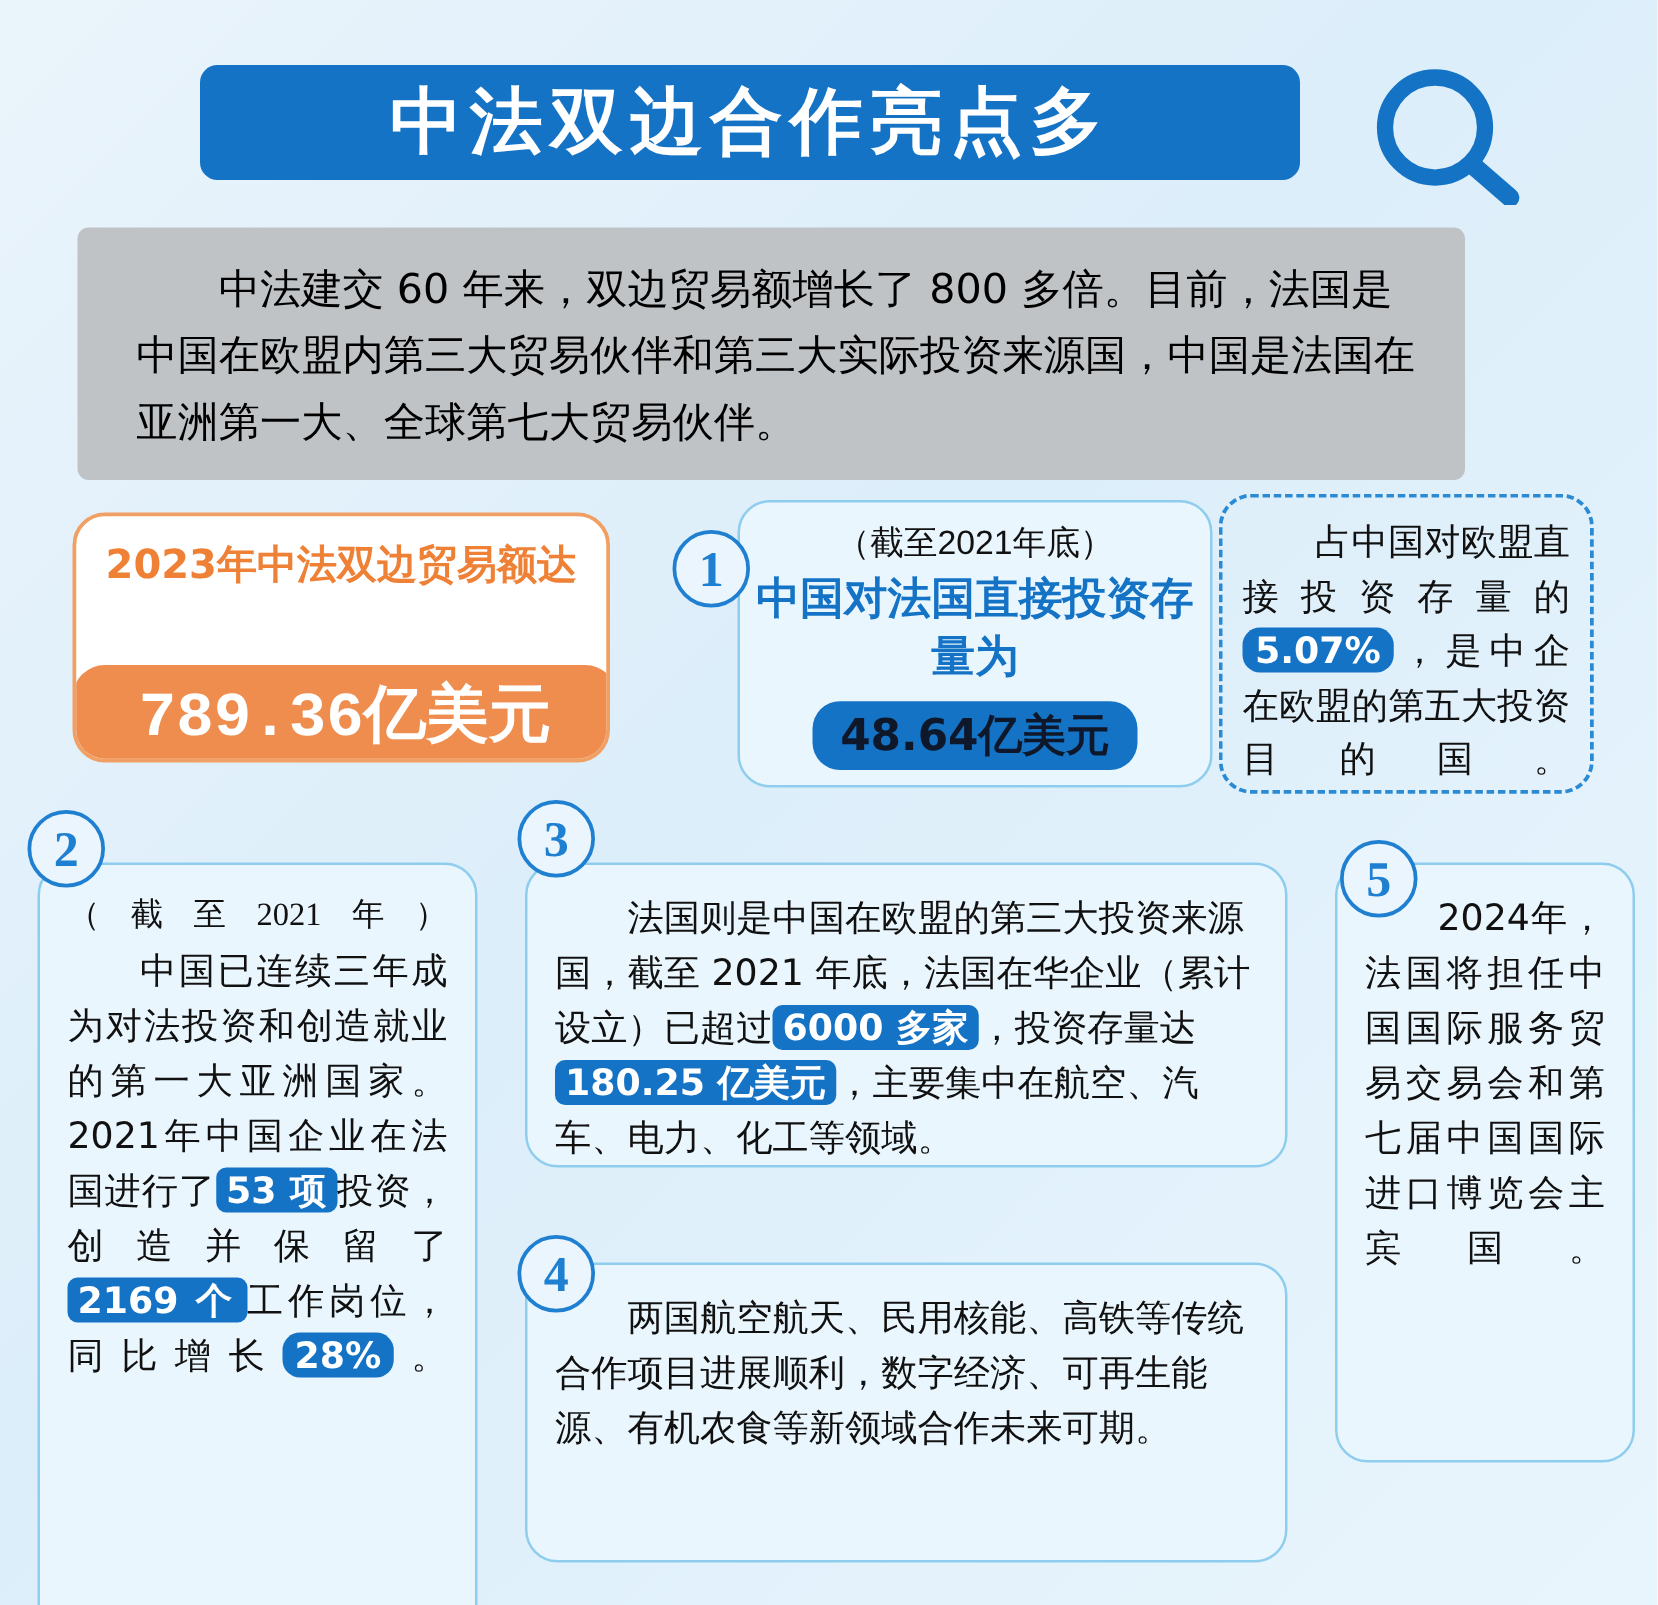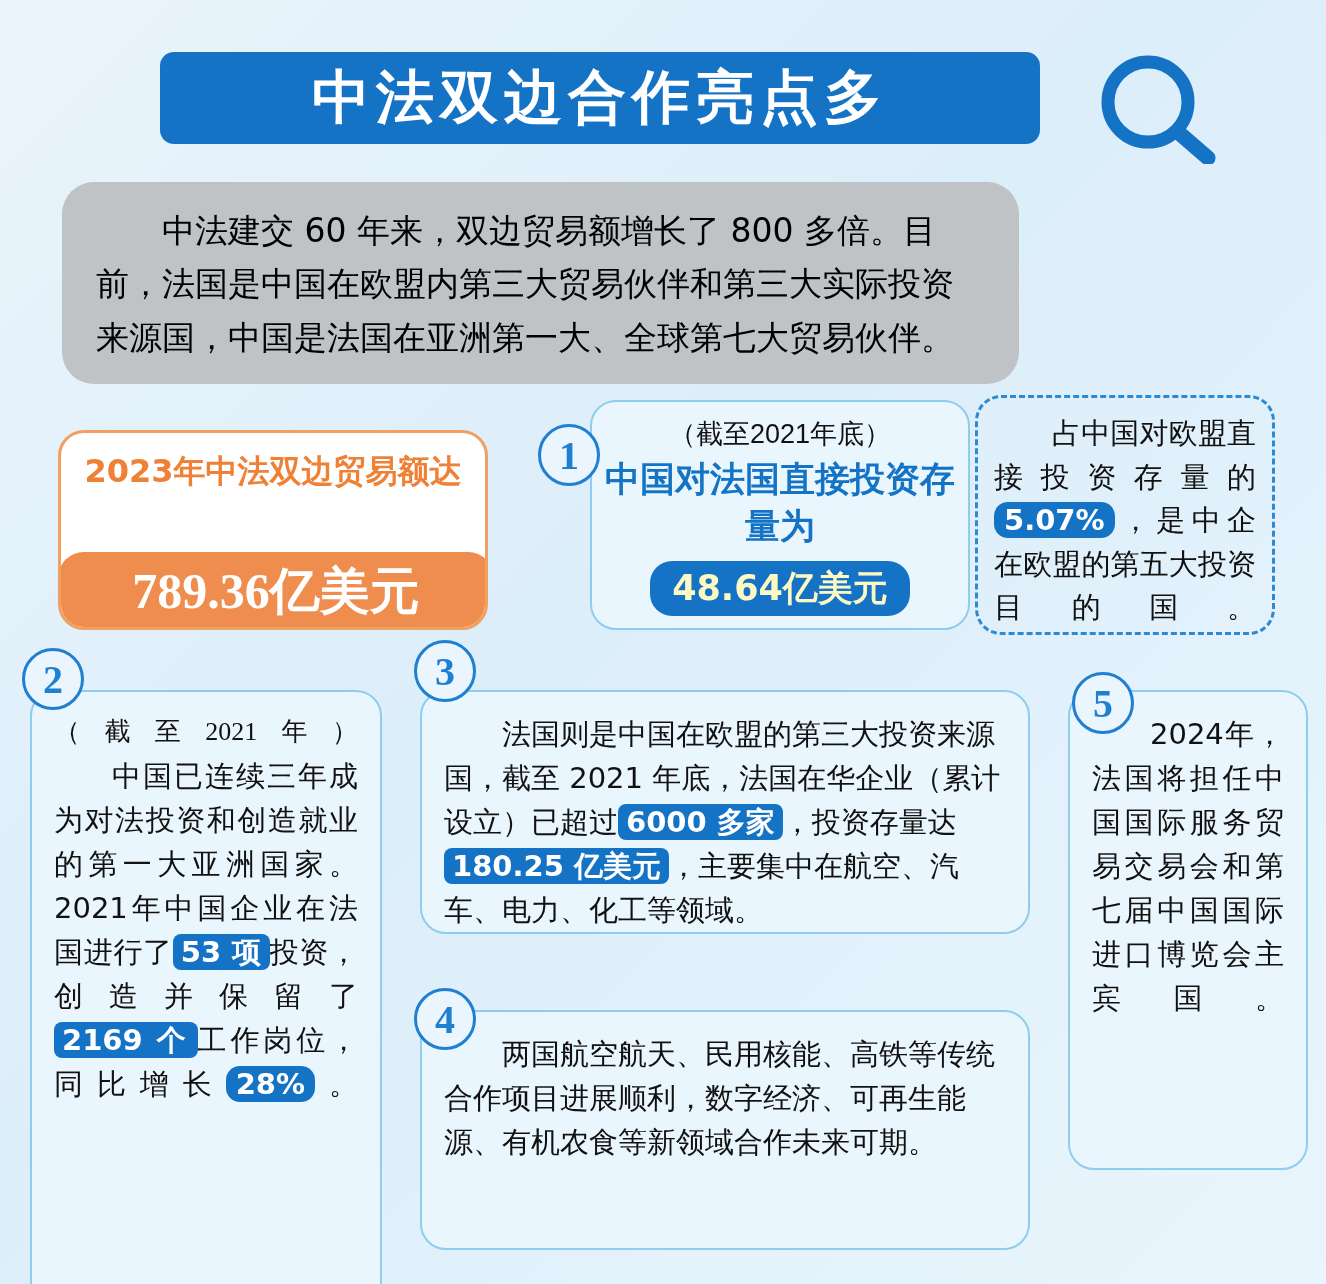--- a/index.html
+++ b/index.html
@@ -50,25 +50,25 @@
     position: absolute;
     left: 930px;
     top: 2px;
   }
 
   
   .lead {
     position: absolute;
     left: 62px;
     top: 182px;
-    width: 957px;
+    width: 1110px;
     min-height: 170px;
     background: #bfc3c6;
-    border-radius: 32px;
-    padding: 22px 34px 20px 34px;
+    border-radius: 9px;
+    padding: 22px 34px 20px 47px;
   }
   .lead p {
     margin: 0;
     font-size: 33px;
     line-height: 1.62;
     color: #000;
     text-indent: 66px;
     font-family: "DejaVu Sans", "Liberation Sans", sans-serif;
   }
 
@@ -77,21 +77,20 @@
     position: absolute;
     left: 58px;
     top: 410px;
     width: 430px;
     height: 200px;
     background: #ffffff;
     border: 3px solid #f0a064;
     border-radius: 26px;
     text-align: center;
     overflow: hidden;
-    margin-top: 20px;
   }
   .stat-orange .cap {
     color: #ef8136;
     font-size: 32px;
     font-weight: bold;
     line-height: 1.38;
     padding: 16px 10px 4px;
     font-family: "DejaVu Sans", "Liberation Sans", sans-serif;
   }
   .stat-orange .val {
@@ -101,21 +100,21 @@
     width: 436px;
     height: 78px;
     background: #ee8d4e;
     border-radius: 26px;
     color: #fff;
     font-size: 50px;
     font-weight: bold;
     display: flex;
     align-items: center;
     justify-content: center;
-    font-family: Liberation Serif, serif;
+    font-family: Liberation Mono, monospace;
   }
 
   
   .badge {
     position: absolute;
     width: 62px;
     height: 62px;
     border-radius: 50%;
     border: 3px solid #1f7fd0;
     color: #1f7fd0;
@@ -152,21 +151,21 @@
     color: #1573c6;
     font-size: 35px;
     font-weight: bold;
     line-height: 1.35;
     margin-top: 4px;
     font-family: "DejaVu Sans", "Liberation Sans", sans-serif;
   }
   .pill-blue {
     display: inline-block;
     background: #1573c6;
-    color: #fef9c3;
+    color: #0f172a;
     border-radius: 22px;
     padding: 4px 22px;
     font-size: 35px;
     font-weight: bold;
     margin-top: 10px;
     font-family: "DejaVu Sans", "Liberation Sans", sans-serif;
   }
 
   
   .dashed {

